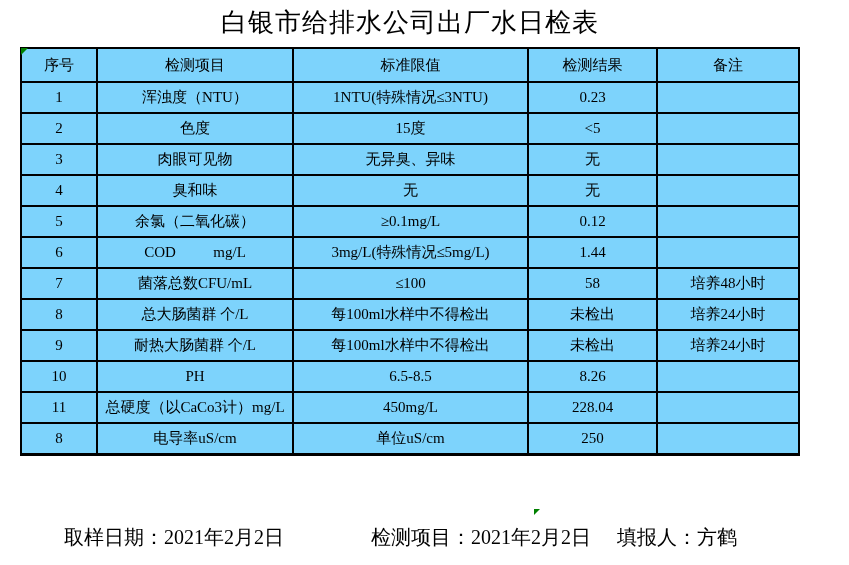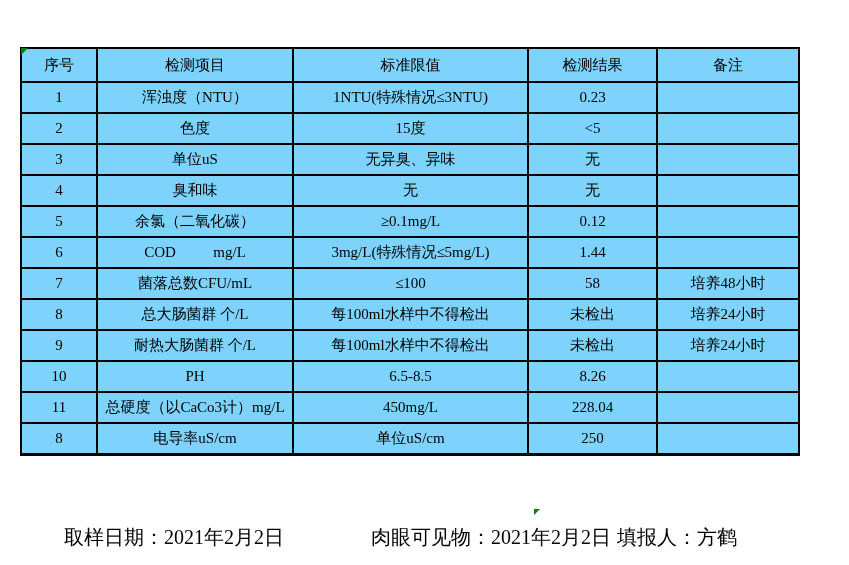--- a/index.html
+++ b/index.html
@@ -36,20 +36,21 @@
   }
   .footer-sampling{left:64px;}
   .footer-test{left:371px;}
   .footer-reporter{left:617px;}
 </style>
 </head>
 <body>
 
 <div class="page">
 
+  <h1 class="title">白银市给排水公司出厂水日检表</h1>
 
   <table class="sheet">
     <colgroup>
       <col style="width:76px">
       <col style="width:196px">
       <col style="width:235px">
       <col style="width:129px">
       <col style="width:142px">
     </colgroup>
     <thead>
@@ -71,21 +72,21 @@
         </tr>
         <tr>
           <td>2</td>
           <td>色度</td>
           <td>15度</td>
           <td>&lt;5</td>
           <td></td>
         </tr>
         <tr>
           <td>3</td>
-          <td>单位uS</td>
+          <td>肉眼可见物</td>
           <td>无异臭、异味</td>
           <td>无</td>
           <td></td>
         </tr>
         <tr>
           <td>4</td>
           <td>臭和味</td>
           <td>无</td>
           <td>无</td>
           <td></td>
@@ -146,16 +147,16 @@
           <td>250</td>
           <td></td>
         </tr>
       </tbody>
   </table>
 
   <div class="corner-marker"></div>
   <div class="bottom-marker"></div>
 
   <div class="footer-item footer-sampling">取样日期：2021年2月2日</div>
-  <div class="footer-item footer-test">肉眼可见物：2021年2月2日</div>
+  <div class="footer-item footer-test">检测项目：2021年2月2日</div>
   <div class="footer-item footer-reporter">填报人：方鹤</div>
 
 </div>
 
 </body></html>

